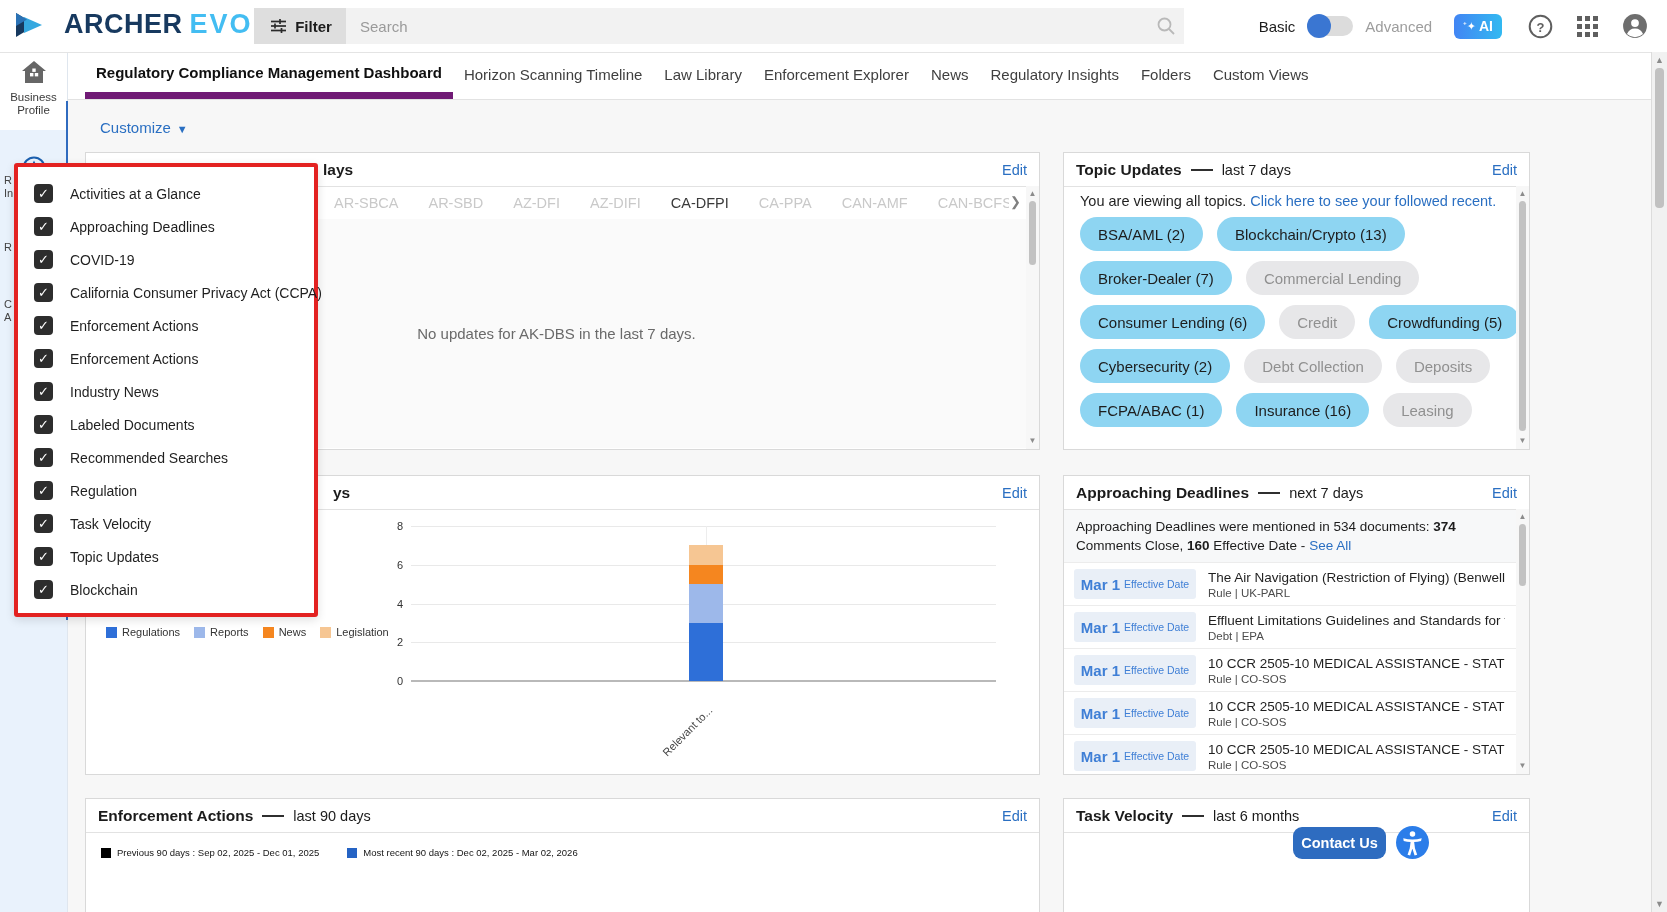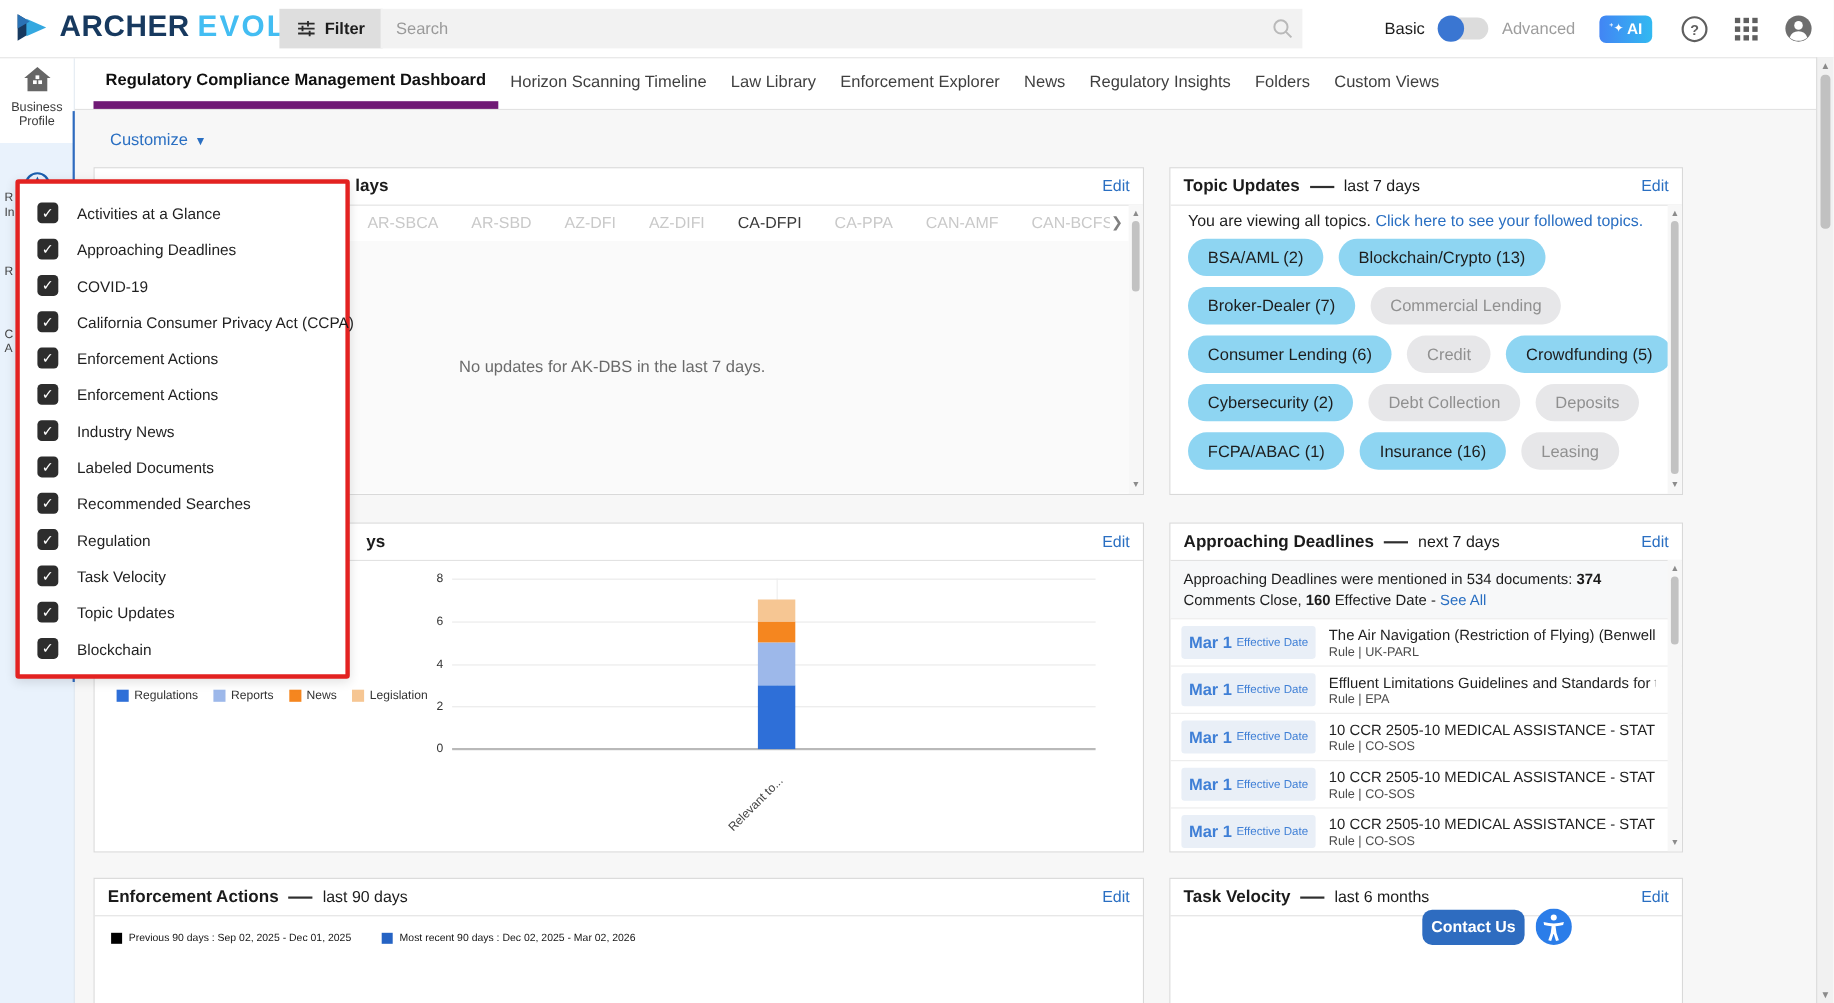--- a/index.html
+++ b/index.html
@@ -2,21 +2,21 @@
 <html><head>
 <meta charset="utf-8">
 <style>
   html,body{margin:0;padding:0;background:#fff;}
   .stage{position:relative;width:1667px;height:912px;overflow:hidden;background:#f7f7f7;
          font-family:"Liberation Sans",sans-serif;color:#1c1c1c;}
   
   .topbar{position:absolute;left:0;top:0;width:1667px;height:52px;background:#fff;
           border-bottom:1px solid #e4e4e4;z-index:40;}
   .logo{position:absolute;left:14px;top:9px;display:flex;align-items:center;}
-  .logo-archer{font-size:27px;font-weight:800;color:#17395f;letter-spacing:.5px;margin-left:6px;}
+  .logo-archer{font-size:27px;font-weight:800;color:#17395f;letter-spacing:.5px;margin-left:16px;}
   .logo-evolv{font-size:27px;font-weight:700;color:#43bdf2;letter-spacing:2px;margin-left:7px;}
   .filter-btn{position:absolute;left:254px;top:8px;width:94px;height:36px;background:#dedede;
               display:flex;align-items:center;justify-content:center;gap:8px;font-size:15px;
               font-weight:bold;color:#1c1c1c;cursor:pointer;}
   .search-box{position:absolute;left:346px;top:8px;width:838px;height:36px;background:#f2f2f2;}
   .search-box input{width:100%;height:100%;border:none;background:transparent;outline:none;
                     padding:0 36px 0 14px;font-size:15px;font-family:inherit;color:#333;box-sizing:border-box;}
   .search-box input::placeholder{color:#9a9a9a;}
   .search-ic{position:absolute;right:8px;top:8px;}
   .tb-right{position:absolute;right:19px;top:0;height:52px;display:flex;align-items:center;}
@@ -277,21 +277,21 @@
   </div>
 
   <div class="panel" style="left:1063px;top:152px;width:467px;height:298px;overflow:hidden;">
     <div class="p-head">
       <span class="p-title">Topic Updates</span>
       <span class="dash"></span>
       <span class="p-range">last 7 days</span>
       <span class="p-edit">Edit</span>
     </div>
     <div class="tu-viewing">
-      <span>You are viewing all topics. </span><span class="tu-link">Click here to see your followed topics.</span>
+      <span>You are viewing all topics. </span><span class="tu-link">Click here to see your followed recent.</span>
     </div>
     <div class="chips">
         <div class="chip-row">
           <div class="chip hl">BSA/AML (2)</div>
           <div class="chip hl">Blockchain/Crypto (13)</div>
         </div>
         <div class="chip-row">
           <div class="chip hl">Broker-Dealer (7)</div>
           <div class="chip dim">Commercial Lending</div>
         </div>
@@ -382,21 +382,21 @@
             <div class="dl-sub">Rule | UK-PARL</div>
           </div>
         </div>
         <div class="dl-row">
           <div class="dl-chip">
             <span class="dl-date">Mar 1</span>
             <span class="dl-type">Effective Date</span>
           </div>
           <div class="dl-main">
             <div class="dl-title">Effluent Limitations Guidelines and Standards for t...</div>
-            <div class="dl-sub">Rule | EPA</div>
+            <div class="dl-sub">Debt | EPA</div>
           </div>
         </div>
         <div class="dl-row">
           <div class="dl-chip">
             <span class="dl-date">Mar 1</span>
             <span class="dl-type">Effective Date</span>
           </div>
           <div class="dl-main">
             <div class="dl-title">10 CCR 2505-10 MEDICAL ASSISTANCE - STATEM...</div>
             <div class="dl-sub">Rule | CO-SOS</div>

